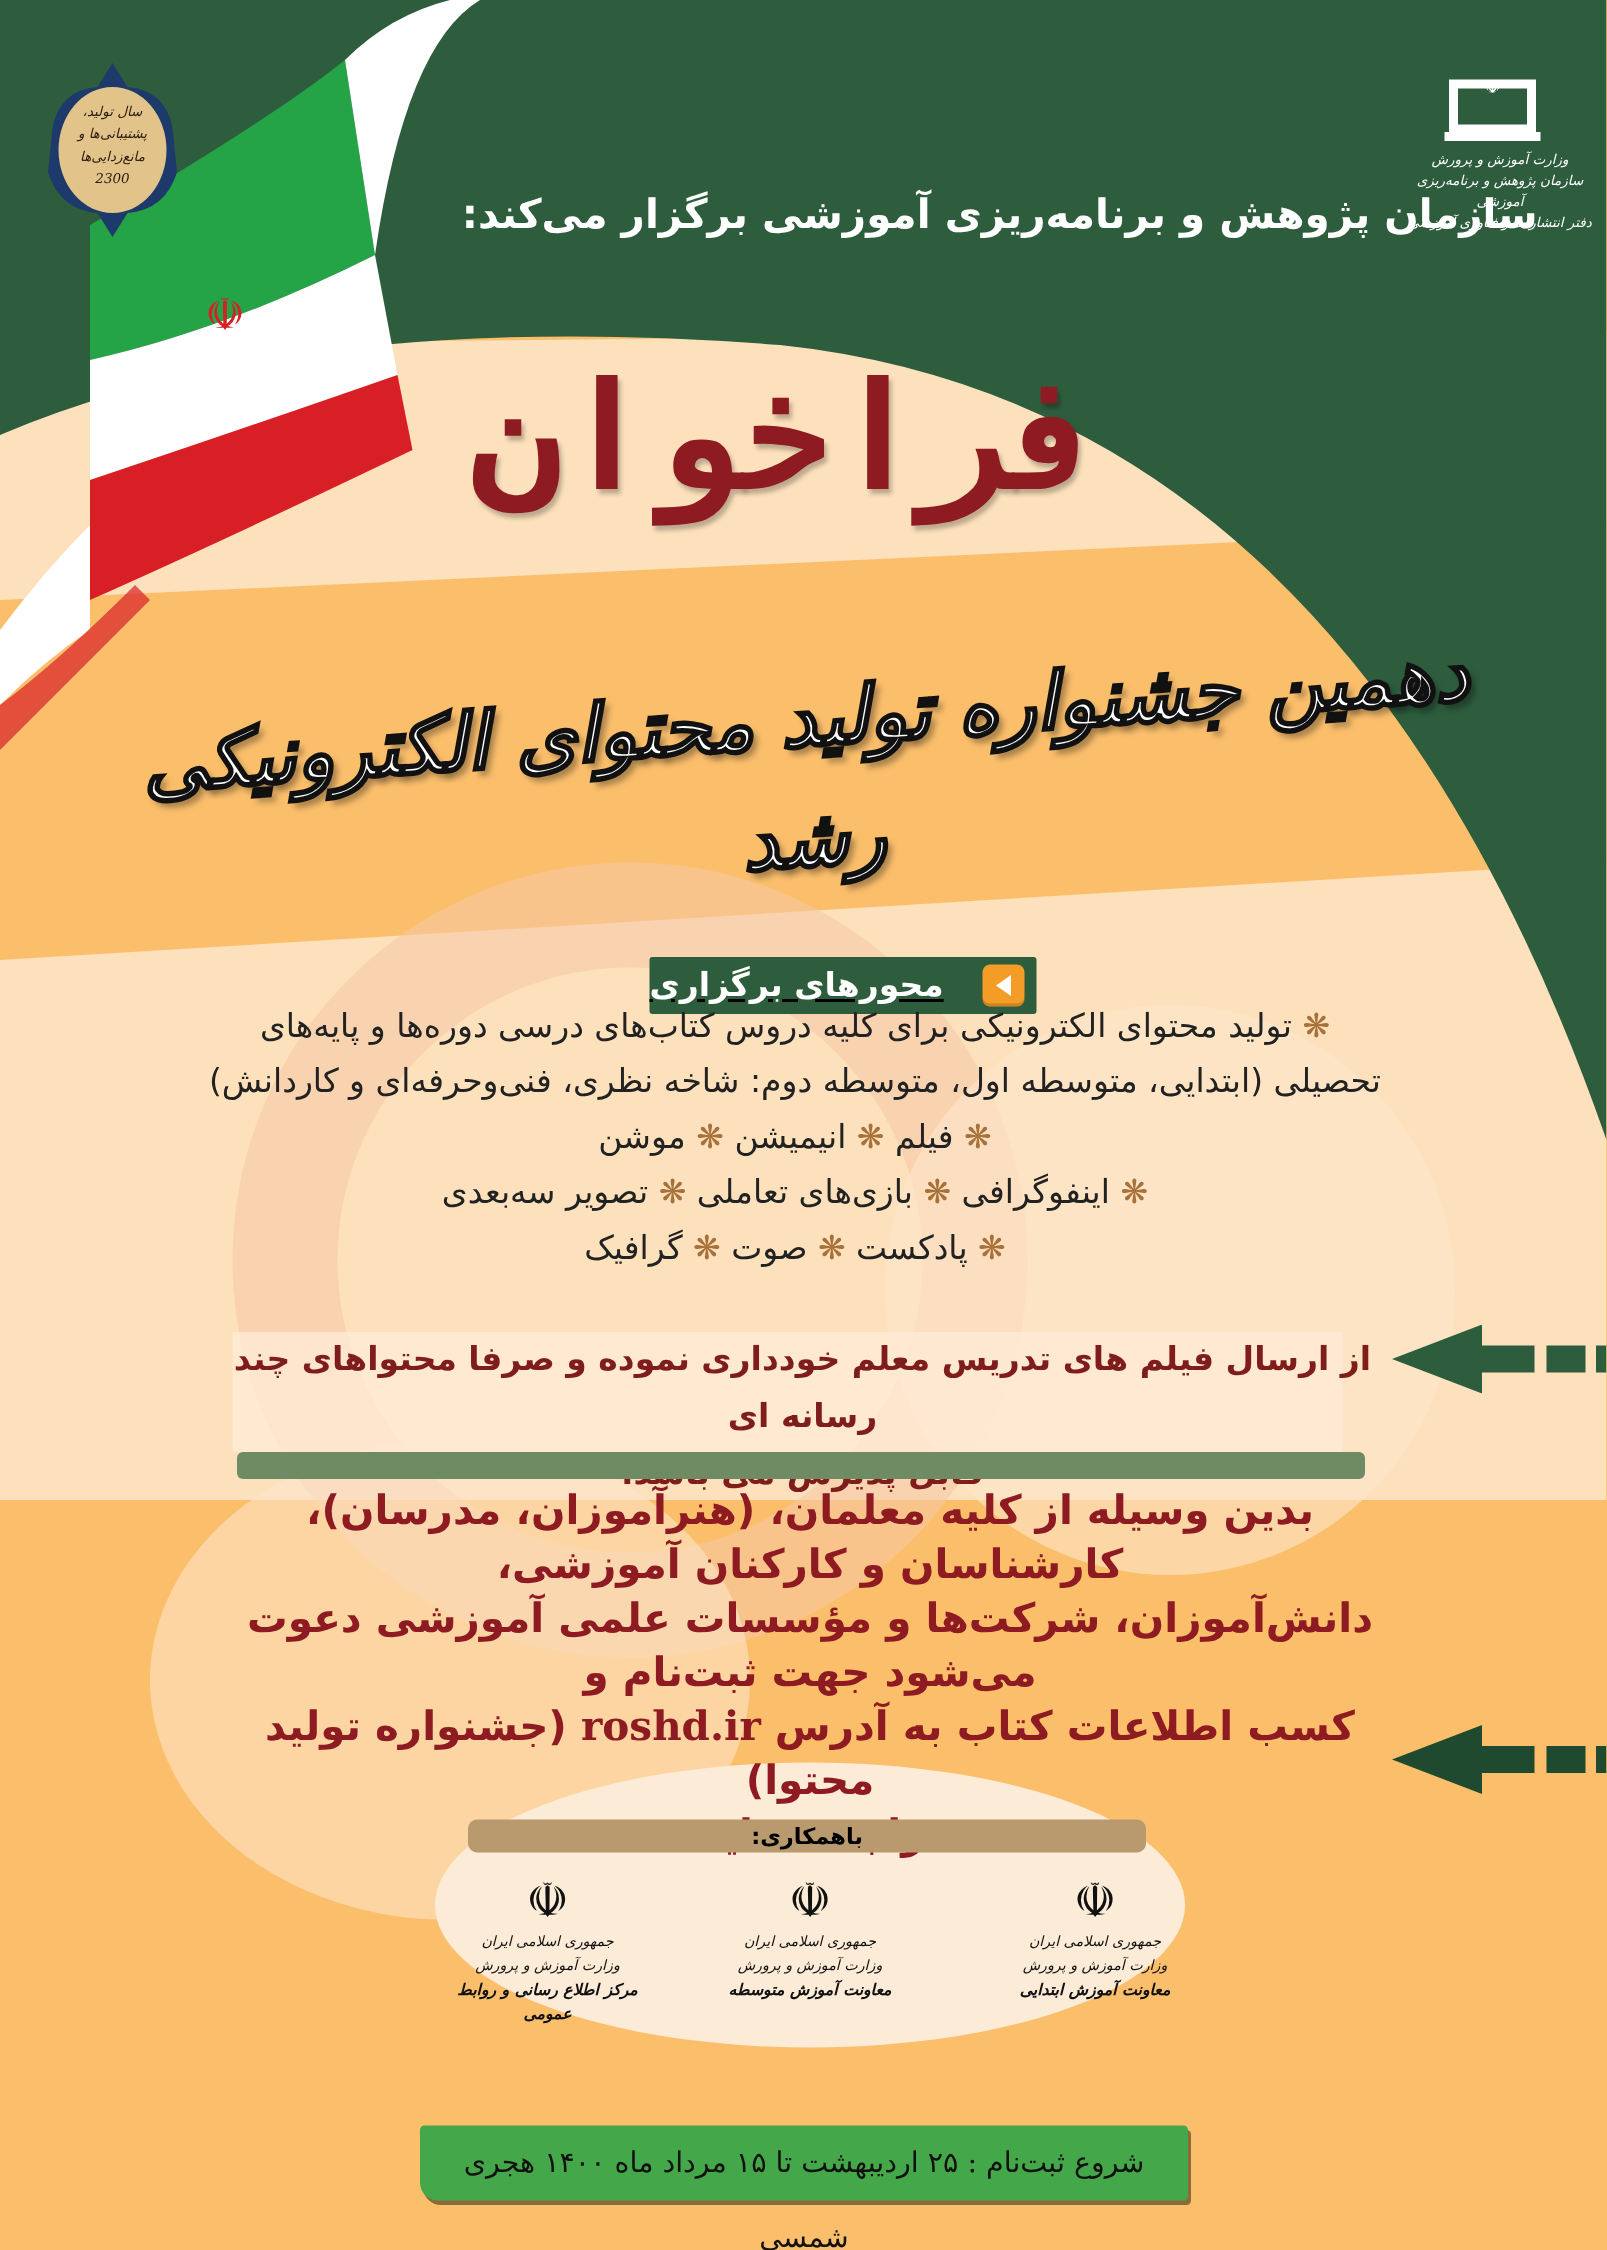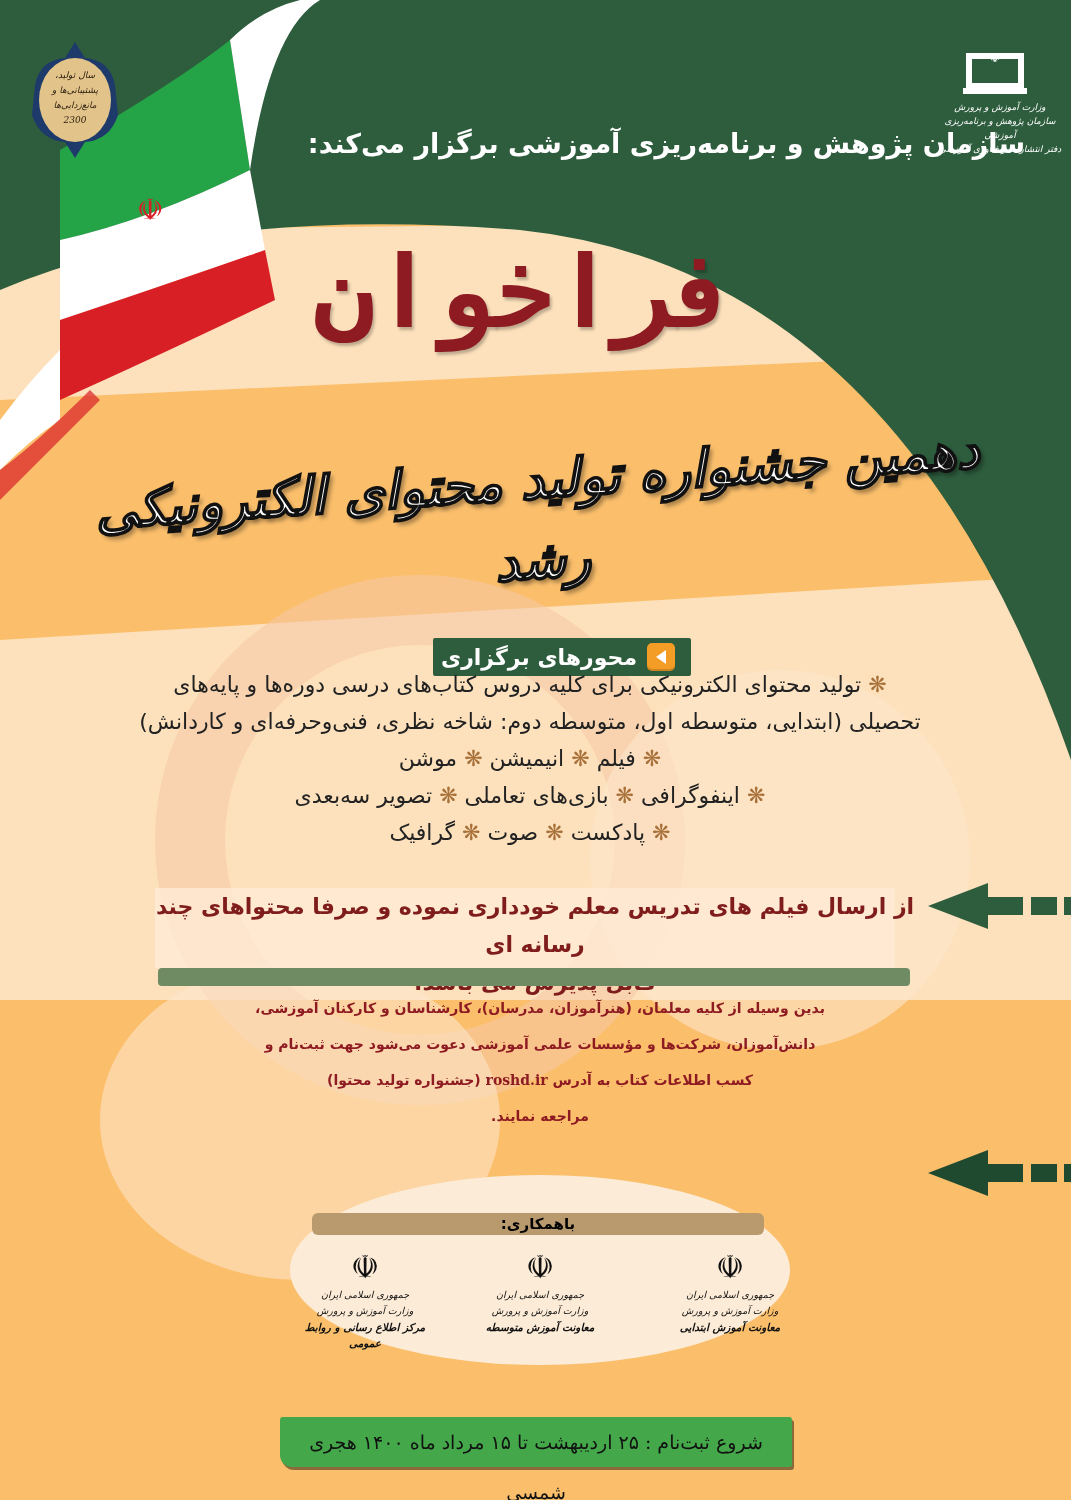--- a/index.html
+++ b/index.html
@@ -9,30 +9,30 @@
   .abs{position:absolute;}
   .rtl{direction:rtl;unicode-bidi:embed;}
   .org-top{left:930px;top:100px;width:140px;text-align:center;color:#fff;font-family:"DejaVu Serif",serif;font-size:9px;line-height:14px;font-style:italic;}
   .ministry-logo{left:955px;top:48px;width:80px;height:50px;}
   .badge{left:30px;top:40px;width:90px;height:120px;}
   .badge-text{left:36px;top:68px;width:78px;text-align:center;color:#2b1d0e;font-family:"DejaVu Serif",serif;font-size:9px;line-height:15px;font-style:italic;}
   .presents{left:190px;top:128px;width:835px;text-align:right;color:#fff;font-family:"DejaVu Sans",sans-serif;font-weight:bold;font-size:27px;letter-spacing:-1px;}
   .main-title{left:290px;top:241px;width:470px;text-align:center;color:#8e1b22;font-family:Liberation Mono, monospace;font-weight:bold;font-size:100px;line-height:120px;text-shadow:2px 3px 3px rgba(0,0,0,.25);}
   .sub-title{left:90px;top:440px;width:900px;text-align:center;color:#fff;font-family:"DejaVu Serif",serif;font-style:italic;font-weight:bold;font-size:52px;line-height:80px;transform:rotate(-4deg);
      -webkit-text-stroke:2px #111;text-shadow:3px 4px 4px rgba(0,0,0,.35);}
-  .section-header{left:433px;top:638px;width:258px;height:38px;background:#2e5d3e;border-radius:2px;display:flex;align-items:center;justify-content:center;gap:10px;padding:0 8px 0 0;box-sizing:border-box;}
+  .section-header{left:433px;top:638px;width:258px;height:38px;background:#2e5d3e;border-radius:2px;display:flex;align-items:center;justify-content:space-between;gap:10px;padding:0 8px 0 0;box-sizing:border-box;text-decoration:underline;}
   .section-header-label{color:#fff;font-weight:bold;font-size:22px;}
   .play-icon{width:28px;height:28px;background:#f39c26;border-radius:5px;display:flex;align-items:center;justify-content:center;box-shadow:inset 0 -2px 0 rgba(0,0,0,.15);}
   .play-icon:before{content:"";border-top:7px solid transparent;border-bottom:7px solid transparent;border-right:10px solid #fff;}
   .topics{left:120px;top:666px;width:820px;text-align:center;color:#222;font-size:22px;line-height:37px;}
   .star{color:#a8713a;}
   .notice-box{left:155px;top:888px;width:740px;height:80px;background:rgba(255,235,215,.75);}
   .notice-text{left:140px;top:888px;width:790px;text-align:center;color:#7f1d1d;font-weight:bold;font-size:22px;line-height:38px;}
   .divider-bar{left:158px;top:968px;width:752px;height:18px;background:#6e8b63;border-radius:4px;}
-  .invite-text{left:140px;top:990px;width:800px;text-align:center;color:#8e1b22;font-weight:bold;font-size:14px;line-height:36px;}
+  .invite-text{left:140px;top:990px;width:800px;text-align:center;color:#8e1b22;font-weight:bold;font-size:27px;line-height:36px;}
   .prize-text{left:220px;top:1155px;width:720px;text-align:right;color:#1f4a2f;font-weight:bold;font-size:22px;}
   .arrow{height:46px;}
   .collab-bar{left:312px;top:1213px;width:452px;height:22px;background:#b89a6e;border-radius:6px;color:#000000;font-weight:bold;font-size:15px;text-align:center;line-height:22px;}
   .partner{top:1248px;width:150px;text-align:center;color:#111;font-family:"DejaVu Serif",serif;font-style:italic;font-size:9.5px;line-height:16px;}
   .partner .emblem{display:block;margin:0 auto 3px;width:32px;height:36px;}
   .partner .unit{font-size:10.5px;font-weight:bold;}
   .reg-box{left:280px;top:1404px;width:512px;height:50px;background:#44a84a;border-radius:3px 3px 3px 12px;box-shadow:2px 3px 0 #8a6a3a;color:#111;font-family:"DejaVu Serif",serif;font-size:19px;line-height:50px;text-align:center;margin-top:13px;}
 </style>
 </head>
 <body>

